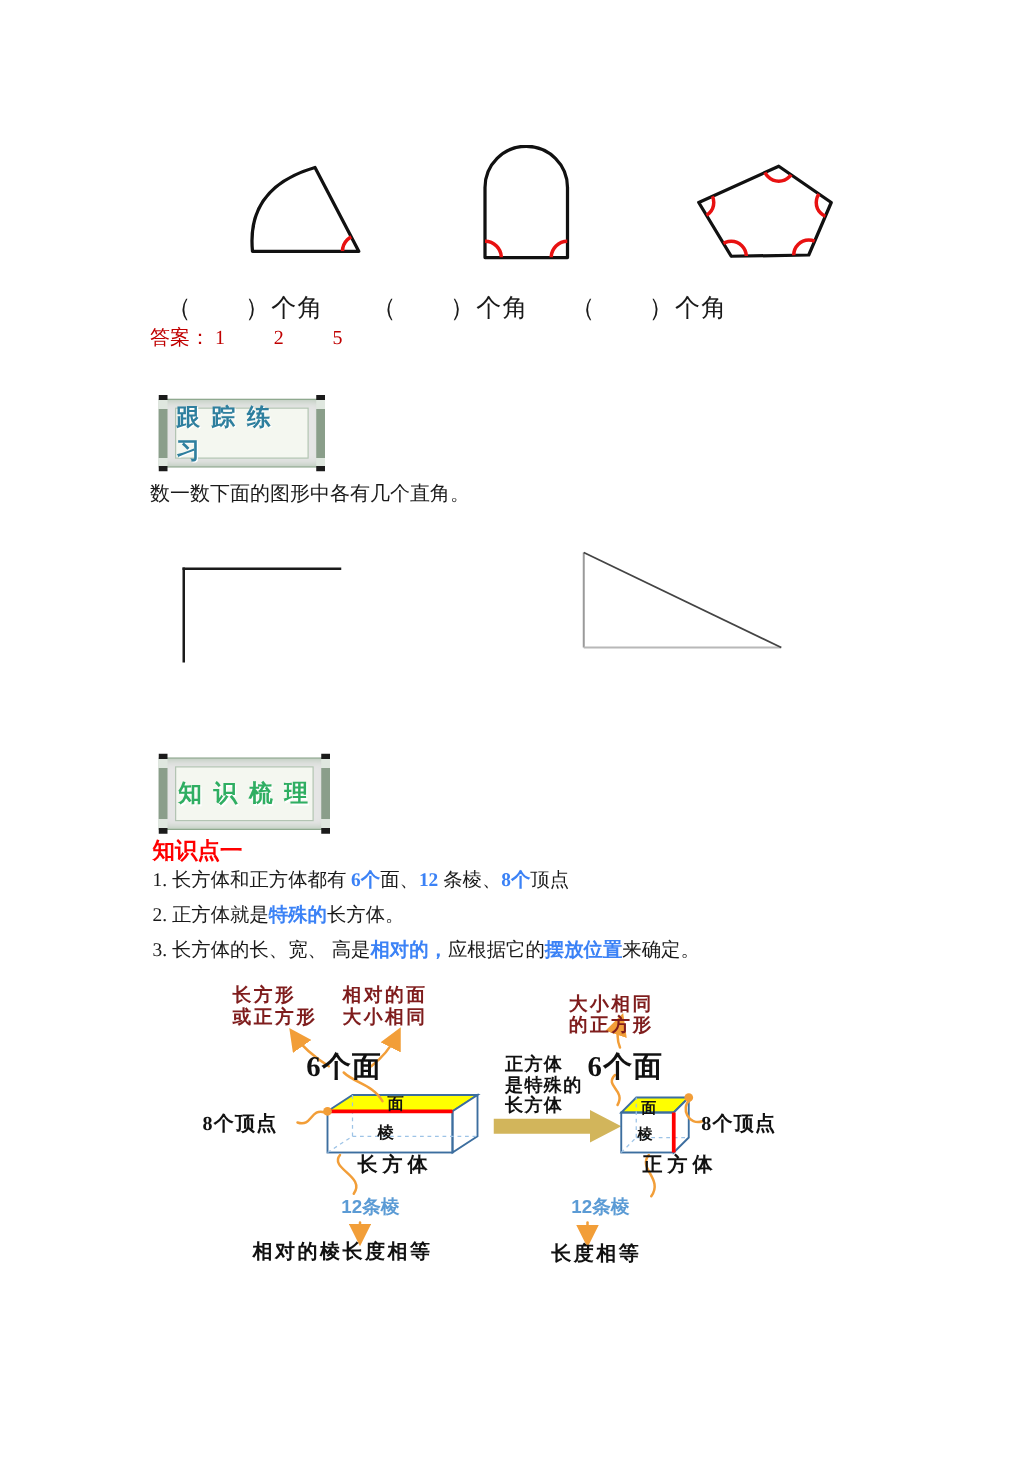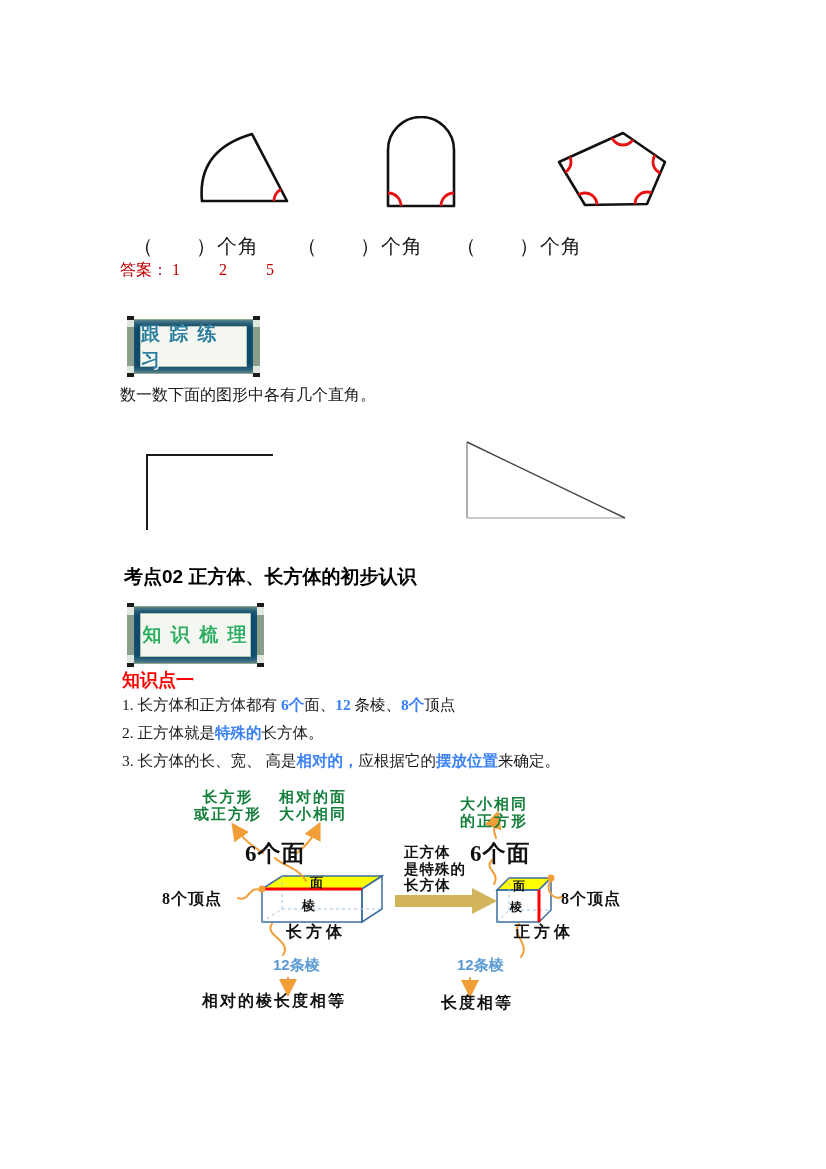--- a/index.html
+++ b/index.html
@@ -3,38 +3,38 @@
 <meta charset="utf-8">
 <style>
   html,body{margin:0;padding:0;background:#ffffff;}
   .page{position:relative;width:826px;height:1169px;background:#ffffff;overflow:hidden;
         font-family:"Liberation Serif","DejaVu Serif",serif;color:#1a1a1a;}
   .abs{position:absolute;}
   .blank-label{font-size:20px;letter-spacing:1px;}
   .answer-row{font-size:16px;color:#c00000;}
   .answer-num{display:inline-block;min-width:14px;margin-right:29px;}
   
-  .banner{position:absolute;background:#0c4a6e;border:1px solid #8fa98f;box-shadow:inset 0 0 8px #a8bfa8;}
+  .banner{position:absolute;background:#e5e5e5;border:1px solid #8fa98f;box-shadow:inset 0 0 8px #a8bfa8;}
   .banner-rod{position:absolute;top:-4px;bottom:-4px;width:7px;
       background:linear-gradient(to bottom,#1b1b1b 0 7%,#dfe7df 7% 18%,#8a9e8a 18% 82%,#dfe7df 82% 93%,#1b1b1b 93% 100%);}
   .rod-left{left:-1px;} .rod-right{right:-1px;}
   .banner-panel{position:absolute;inset:6px 12px;background:#f4f7f0;border:1px solid #b3c4b3;
       display:flex;align-items:center;justify-content:center;}
   .banner-text{font-family:"Liberation Sans","DejaVu Sans",sans-serif;font-weight:bold;font-size:19px;
       letter-spacing:2px;text-shadow:1px 1px 0 #ffffff;}
   .banner-text.practice{color:#2e7f9e;}
   .banner-text.knowledge{color:#2fae62;}
   .prompt{font-size:16px;}
   .heading{font-family:"Liberation Sans","DejaVu Sans",sans-serif;font-weight:bold;font-size:19px;color:#000;}
   .kp-title{font-family:"Liberation Sans","DejaVu Sans",sans-serif;font-weight:bold;font-size:18px;color:#ff0000;}
   .kp-line{font-size:15.5px;line-height:20px;}
   .hl{color:#3b82f6;font-weight:bold;}
   .l-shape{border-top:2px solid #1a1a1a;border-left:2px solid #1a1a1a;}
   
-  .hand-red{color:#15803d;font-weight:bold;font-size:15px;line-height:17px;letter-spacing:2px;text-align:center;}
+  .hand-red{color:#7f1d1d;font-weight:bold;font-size:15px;line-height:17px;letter-spacing:2px;text-align:left;}
   .hand-black{font-weight:bold;font-size:23px;color:#111;letter-spacing:1px;}
   .hand-small{font-weight:bold;font-size:13px;color:#111;}
   .hand-mid{font-weight:bold;font-size:14.5px;line-height:16.5px;color:#111;letter-spacing:1px;}
   .shape-label{font-weight:bold;font-size:16px;color:#111;letter-spacing:4px;}
   .edges-blue{font-family:"Liberation Sans","DejaVu Sans",sans-serif;font-weight:bold;font-size:15px;color:#5b9bd5;margin-left:17px;}
   .edge-note{font-weight:bold;font-size:16px;color:#111;letter-spacing:2px;}
 </style>
 </head>
 <body>
 
@@ -102,21 +102,20 @@
 
   <div class="abs prompt" style="left:120px;top:385px">数一数下面的图形中各有几个直角。</div>
 
   <div class="abs l-shape" style="left:146px;top:454px;width:125px;height:74px"></div>
   <svg class="abs" style="left:464px;top:438px" width="168" height="84" viewBox="0 0 168 84">
     <line x1="3" y1="4" x2="3" y2="80" stroke="#9a9a9a" stroke-width="1.6"></line>
     <line x1="3" y1="80" x2="161" y2="80" stroke="#b8b8b8" stroke-width="1.6"></line>
     <line x1="3" y1="4" x2="161" y2="80" stroke="#444" stroke-width="1.4"></line>
   </svg>
 
-  <div class="abs heading" style="left:124px;top:564px">考点02 正方体、长方体的初步认识</div>
 
   <div class="banner" style="left:127px;top:606px;width:135px;height:56px">
     <div class="banner-rod rod-left"></div>
     <div class="banner-rod rod-right"></div>
     <div class="banner-panel">
       <span class="banner-text knowledge">知 识 梳 理</span>
     </div>
   </div>
 
   <div class="abs kp-title" style="left:122px;top:668px">知识点一</div>

